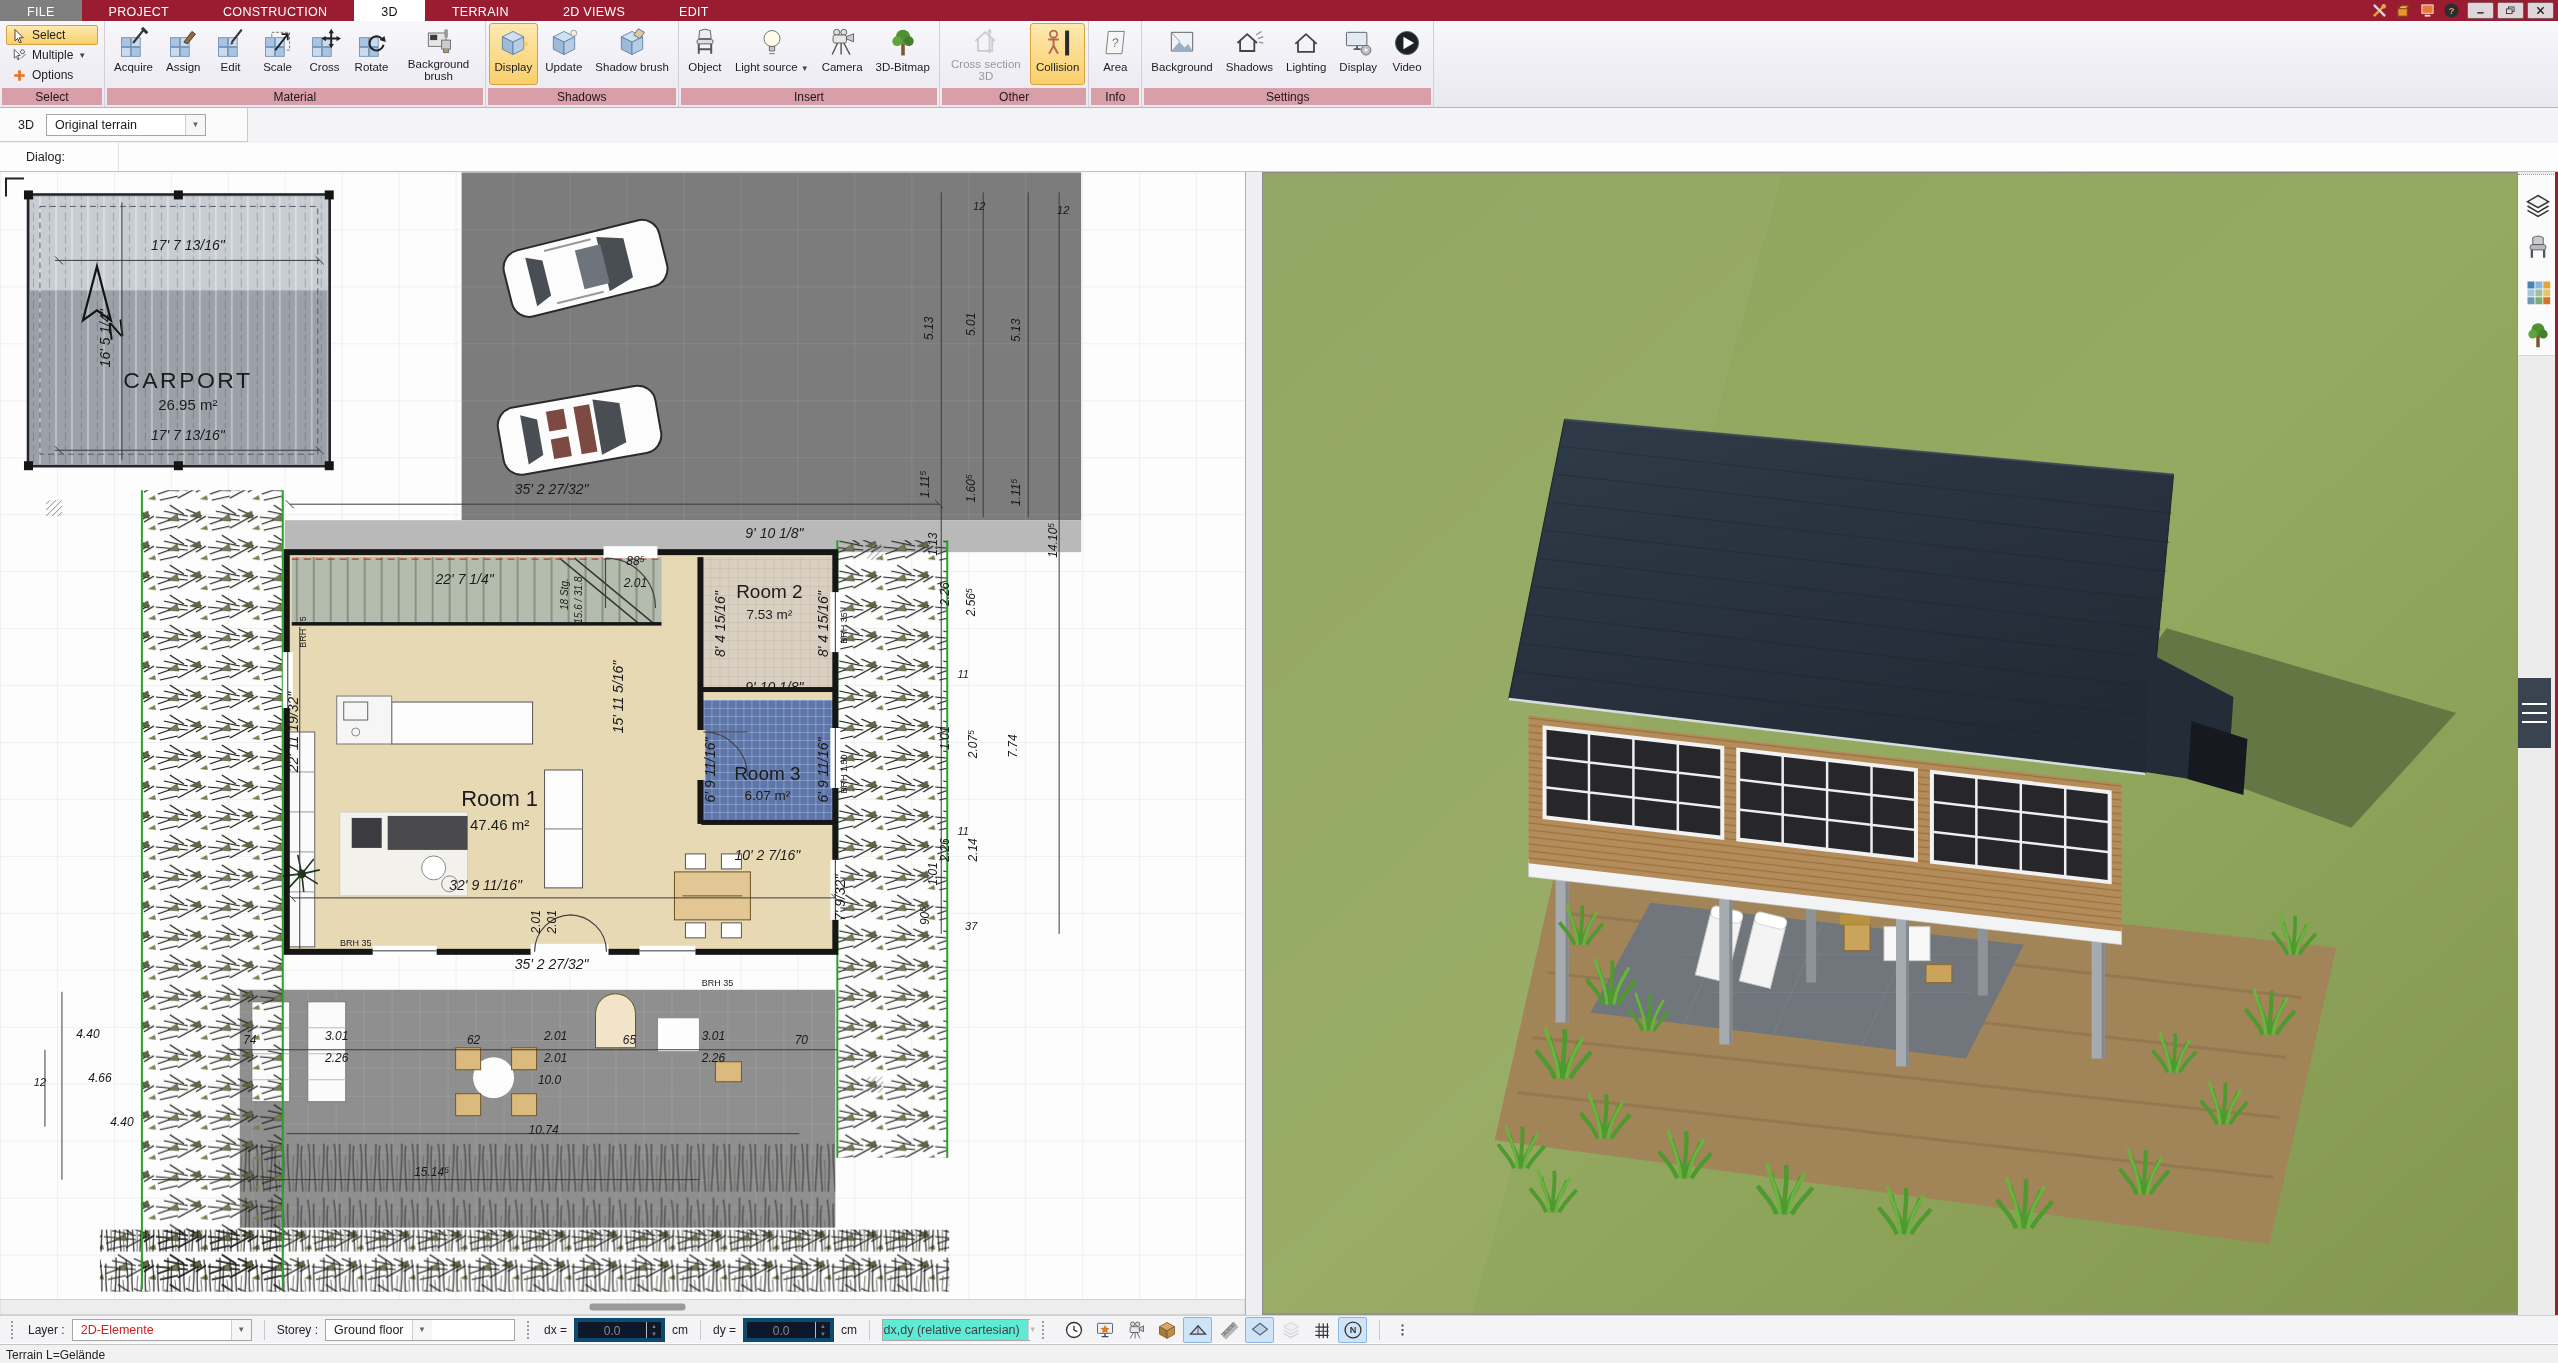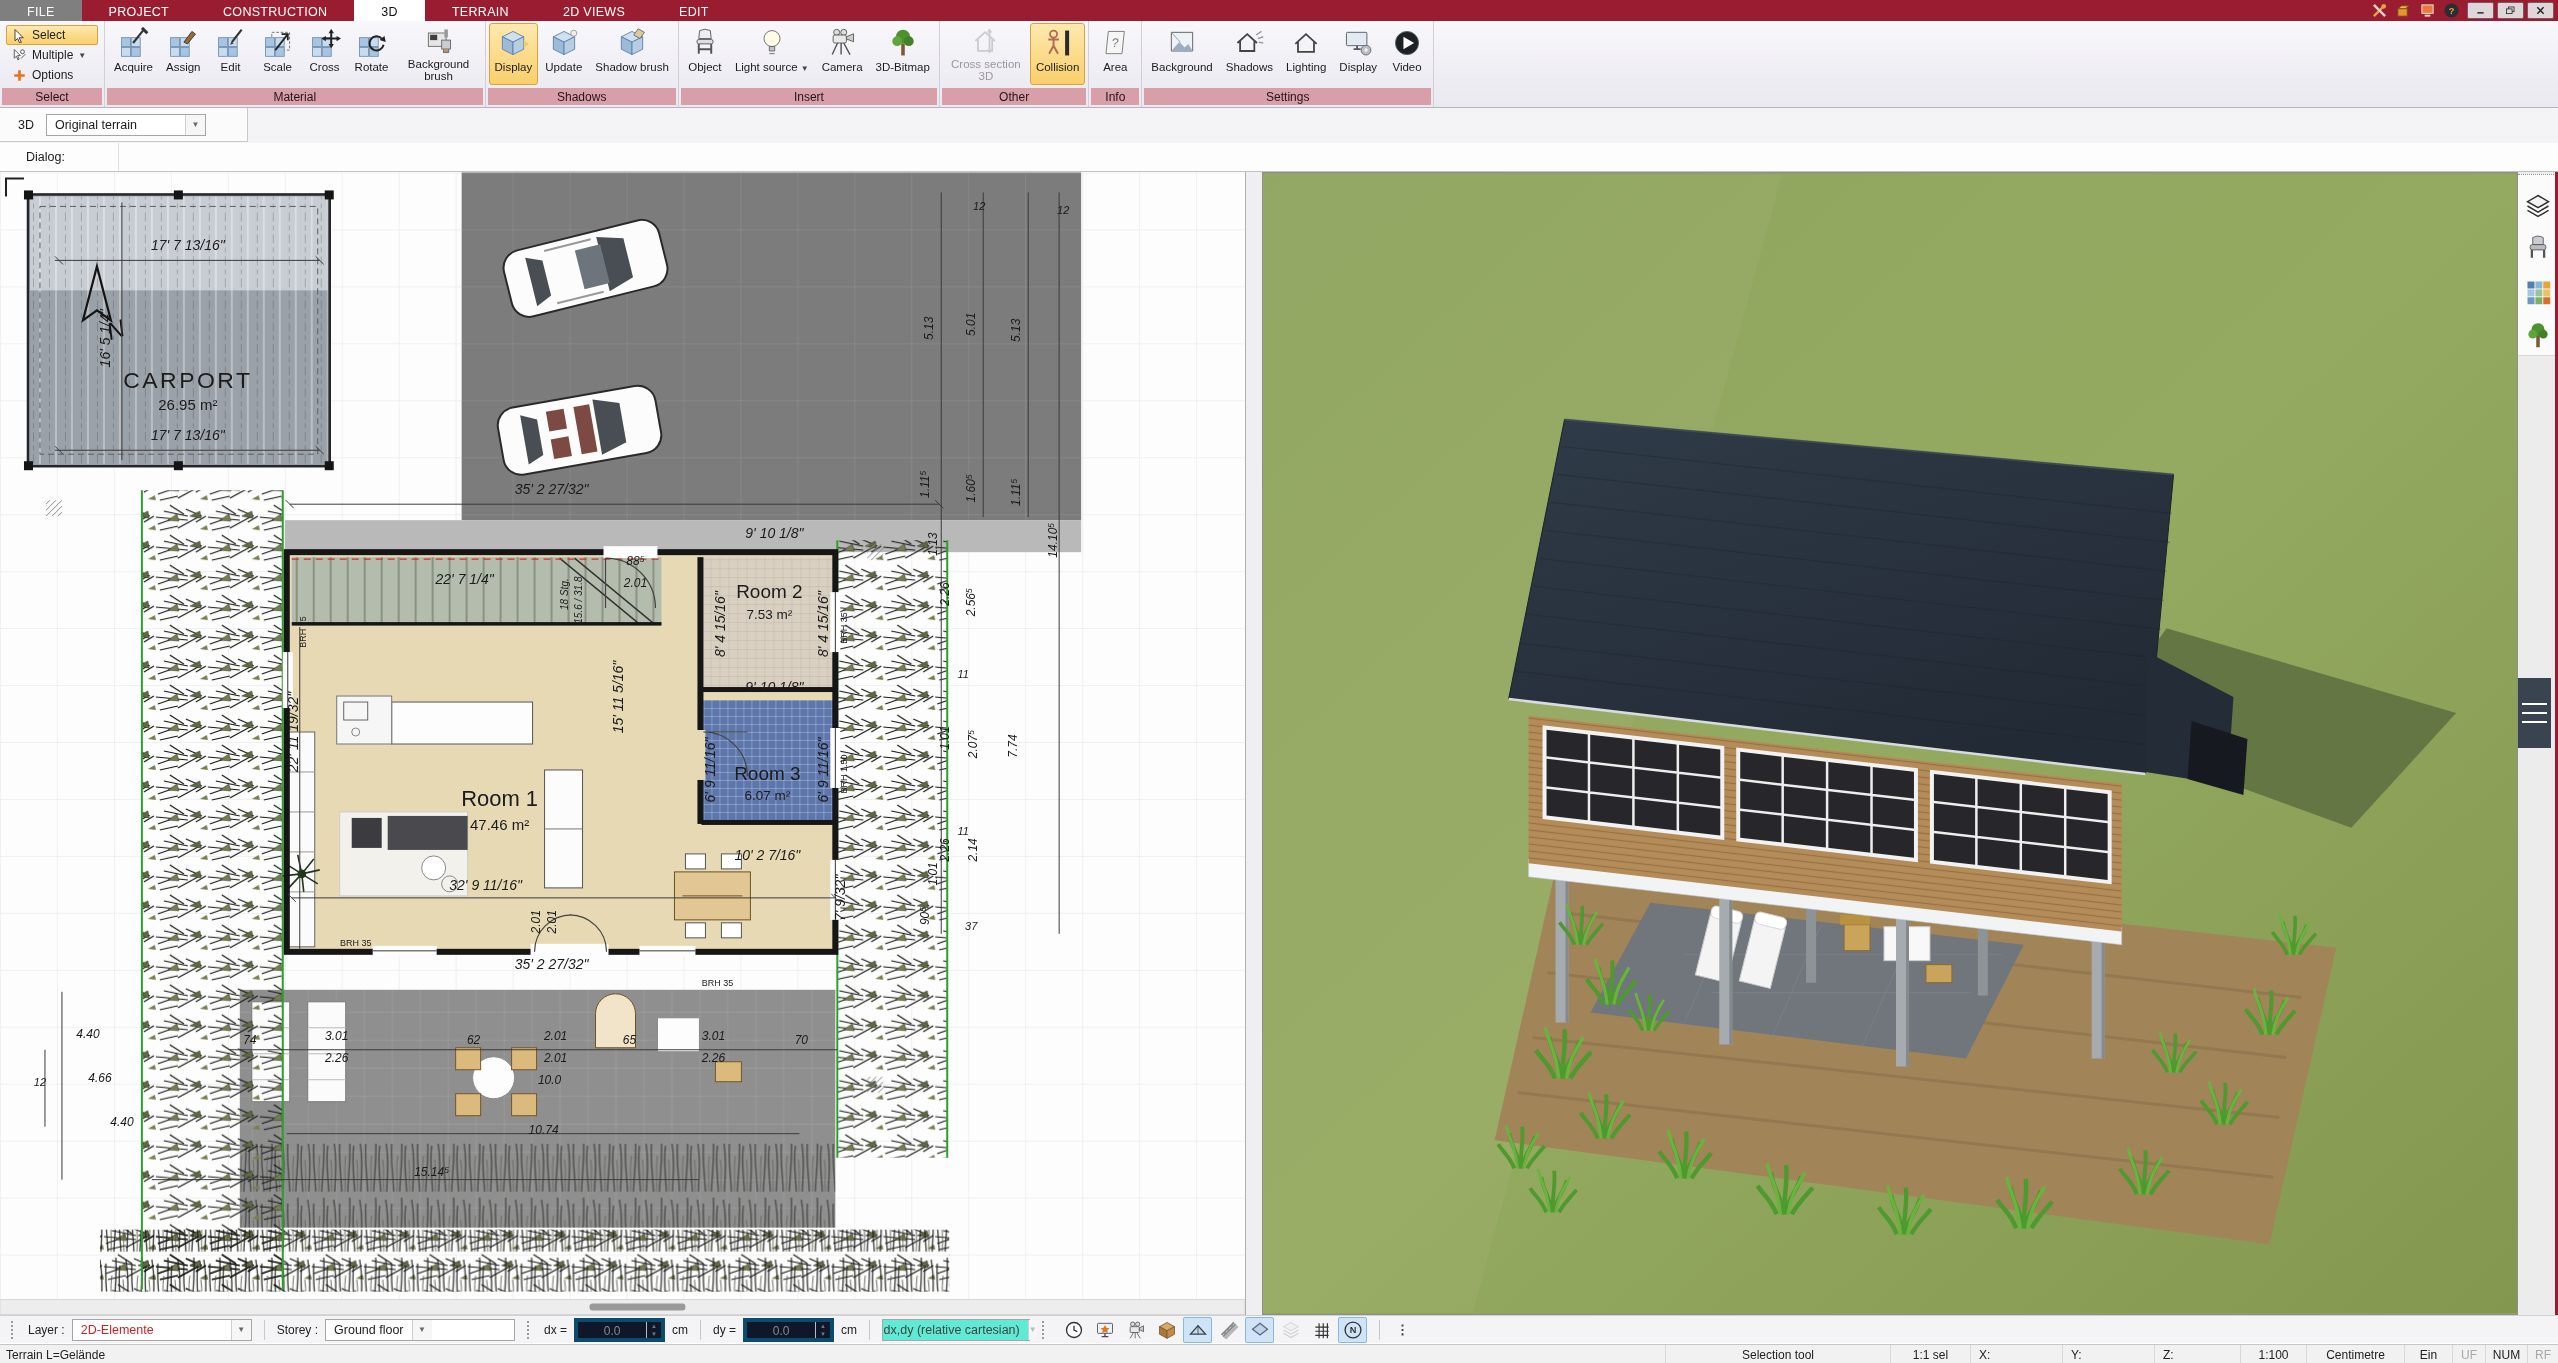--- a/index.html
+++ b/index.html
@@ -1010,26 +1010,13 @@
         </svg>
       </div>
     </div>
   <span class="vsep"></span>
   <span class="dots3">⋮</span>
 </div>
 
 <div class="statusbar">
   <span class="sleft">Terrain L=Gelände</span>
   <span class="sfill"></span>
-  <div id="statuscells" style="display:flex;height:100%">
-      <div class="scell" style="width: 225px;">Selection tool</div>
-      <div class="scell" style="width: 80px;">1:1 sel</div>
-      <div class="scell left" style="width: 92px;">X:</div>
-      <div class="scell left" style="width: 92px;">Y:</div>
-      <div class="scell left" style="width: 86px;">Z:</div>
-      <div class="scell" style="width: 66px;">1:100</div>
-      <div class="scell" style="width: 98px;">Centimetre</div>
-      <div class="scell" style="width: 48px;">Ein</div>
-      <div class="scell muted" style="width: 33px;">UF</div>
-      <div class="scell" style="width: 42px;">NUM</div>
-      <div class="scell muted" style="width: 31px;">RF</div>
-    </div>
 </div>
 
 </body></html>

